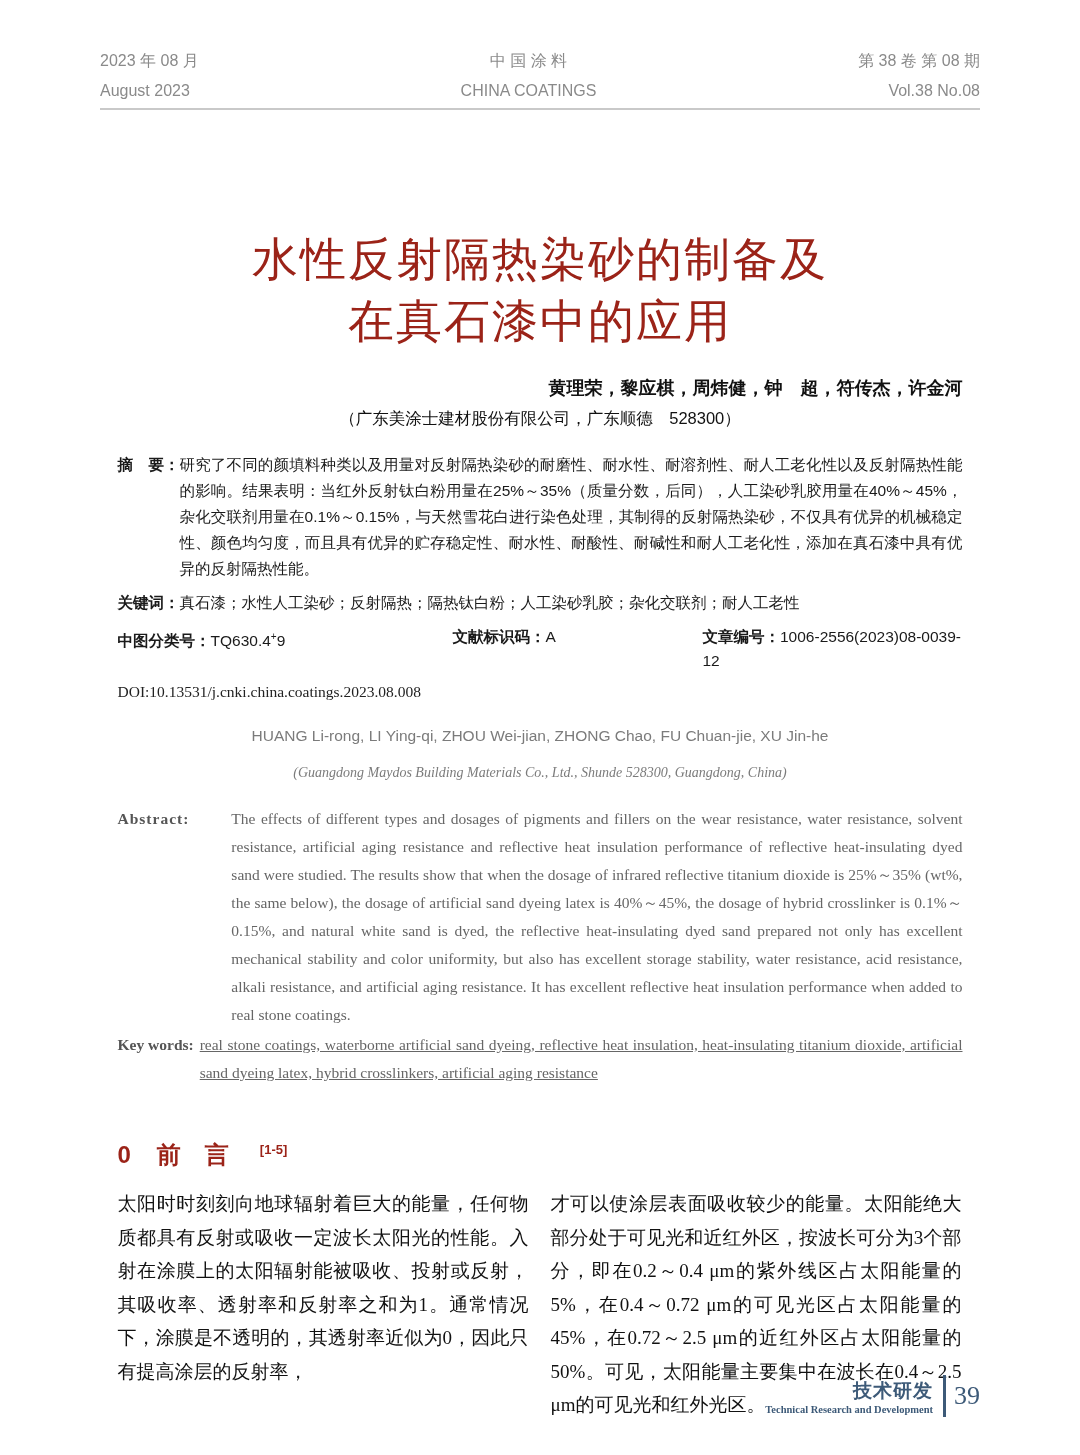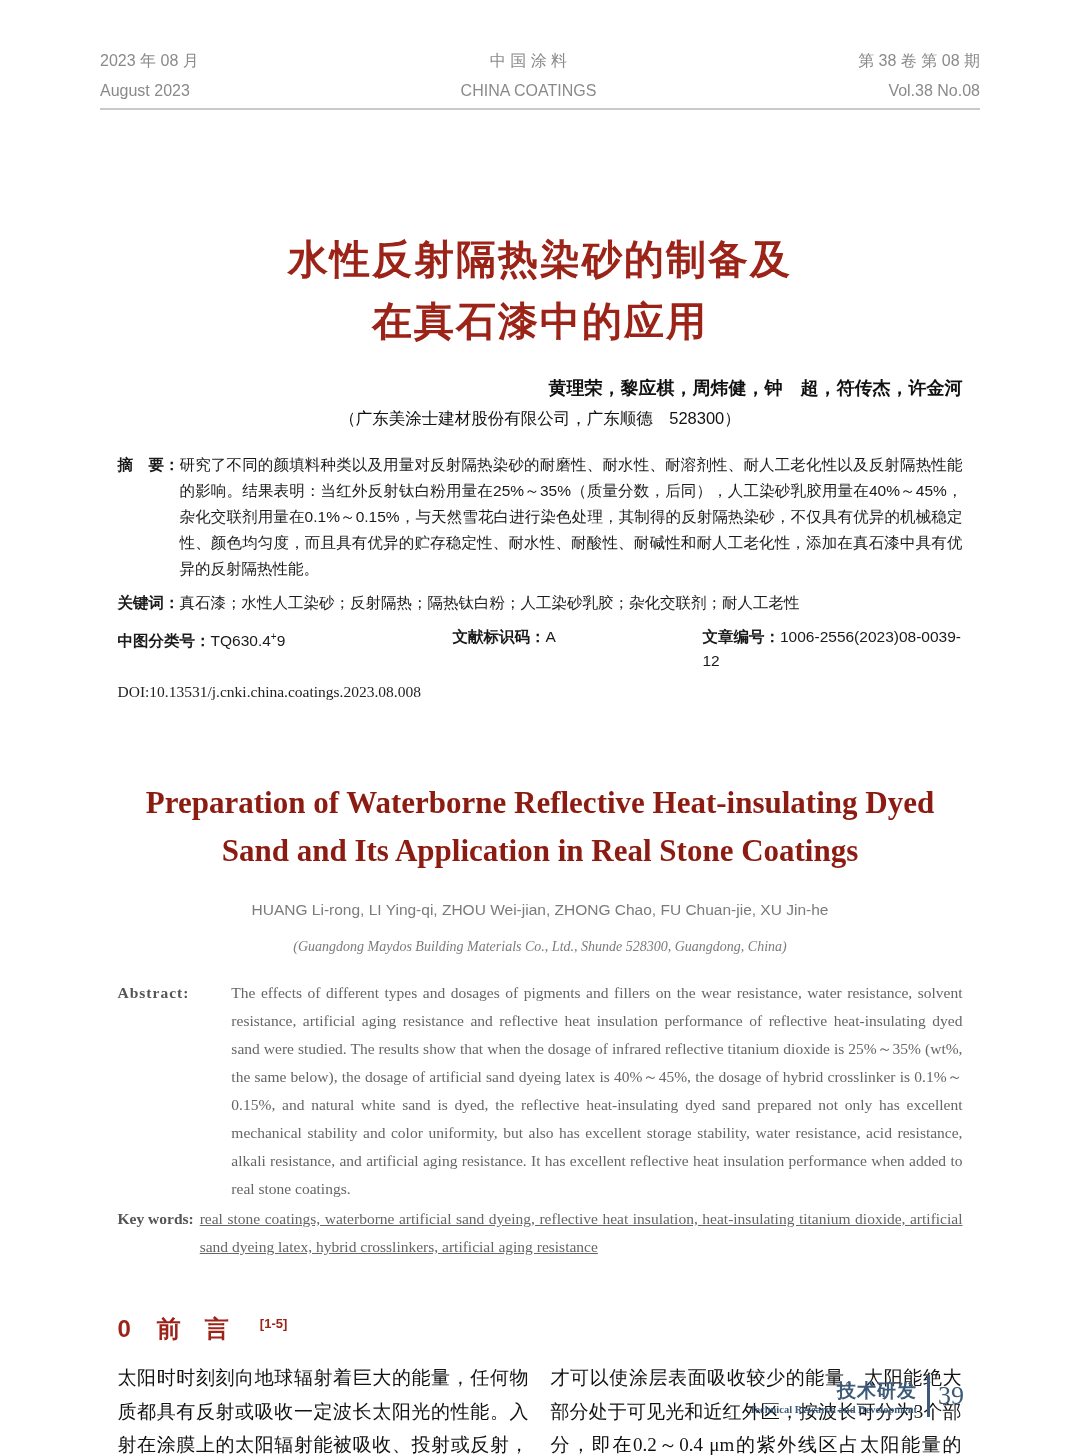--- a/index.html
+++ b/index.html
@@ -20,22 +20,22 @@
     color: #8a8a8a; font-size: 16px; line-height: 22px;
     border-bottom: 2px solid #c9c9c9; padding-bottom: 6px;
   }
   .jheader .col { display: flex; flex-direction: column; gap: 8px; }
   .jheader .col.center { text-align: center; }
   .jheader .col.right { text-align: right; }
 
   
   .title-cn {
     margin-top: 118px; text-align: center;
-    color: #9b2318; font-weight: bold;
-    font-size: 40px; line-height: 62px;
+    color: #9b2318; font-weight: normal;
+    font-size: 46px; line-height: 62px;
     letter-spacing: 2px;
   }
 
   .authors-cn { margin-top: 24px; text-align: right; font-size: 18px; font-weight: bold; color: #111; }
   .affil-cn   { margin-top: 8px;  text-align: center; font-size: 16.5px; color: #111; }
 
   
   .abs-cn { margin-top: 22px; display: flex; font-size: 15.5px; line-height: 26px; color: #1a1a1a; }
   .abs-cn .label { white-space: nowrap; font-weight: bold; }
   .abs-cn .text  { text-align: justify; }
@@ -80,21 +80,21 @@
   .sec-head .num { margin-right: 26px; }
   .sec-head sup { font-size: 13px; padding-left: 31px; }
 
   
   .columns { margin-top: 16px; display: flex; gap: 22px; }
   .columns .col { width: 411px; font-family: "Liberation Serif", serif;
                   font-size: 19px; line-height: 33.5px; color: #111; text-align: justify; }
 
   
   .page-footer {
-    position: absolute; right: 116px; bottom: 38px;
+    position: absolute; right: 100px; bottom: 38px;
     display: flex; align-items: center;
   }
   .page-footer .sec { text-align: right; color: #3d5a78; }
   .page-footer .sec .cn { font-size: 19px; font-weight: bold; letter-spacing: 1px; }
   .page-footer .sec .en { font-size: 10.5px; font-family: "Liberation Serif", serif; font-weight: bold; }
   .page-footer .vbar { width: 3px; height: 42px; background: #3d5a78; margin: 0 8px 0 10px; }
   .page-footer .pageno { color: #3d5a78; font-size: 26px; font-family: "Liberation Serif", serif; }
 </style>
 </head>
 <body>
@@ -141,24 +141,20 @@
     <div class="item2">
       <span class="lbl">文献标识码：</span><span>A</span>
     </div>
     <div class="item3">
       <span class="lbl">文章编号：</span><span>1006-2556(2023)08-0039-12</span>
     </div>
   </div>
 
   <div class="doi">DOI:10.13531/j.cnki.china.coatings.2023.08.008</div>
 
-  <h2 class="title-en">
-    <span>Preparation of Waterborne Reflective Heat-insulating Dyed</span><br>
-    <span>Sand and Its Application in Real Stone Coatings</span>
-  </h2>
 
   <div class="authors-en">HUANG Li-rong, LI Ying-qi, ZHOU Wei-jian, ZHONG Chao, FU Chuan-jie, XU Jin-he</div>
   <div class="affil-en">(Guangdong Maydos Building Materials Co., Ltd., Shunde 528300, Guangdong, China)</div>
 
   <div class="abs-en">
     <span class="label">Abstract:</span>
     <span class="text">The effects of different types and dosages of pigments and fillers on the wear resistance, water resistance, solvent resistance, artificial aging resistance and reflective heat insulation performance of reflective heat-insulating dyed sand were studied. The results show that when the dosage of infrared reflective titanium dioxide is 25%～35% (wt%, the same below), the dosage of artificial sand dyeing latex is 40%～45%, the dosage of hybrid crosslinker is 0.1%～0.15%, and natural white sand is dyed, the reflective heat-insulating dyed sand prepared not only has excellent mechanical stability and color uniformity, but also has excellent storage stability, water resistance, acid resistance, alkali resistance, and artificial aging resistance. It has excellent reflective heat insulation performance when added to real stone coatings.</span>
   </div>
 
   <div class="kw-en">

